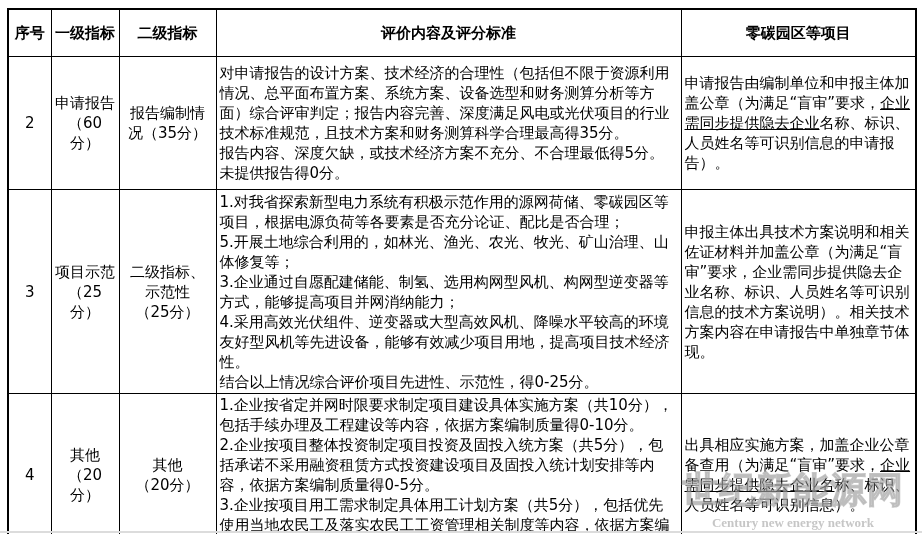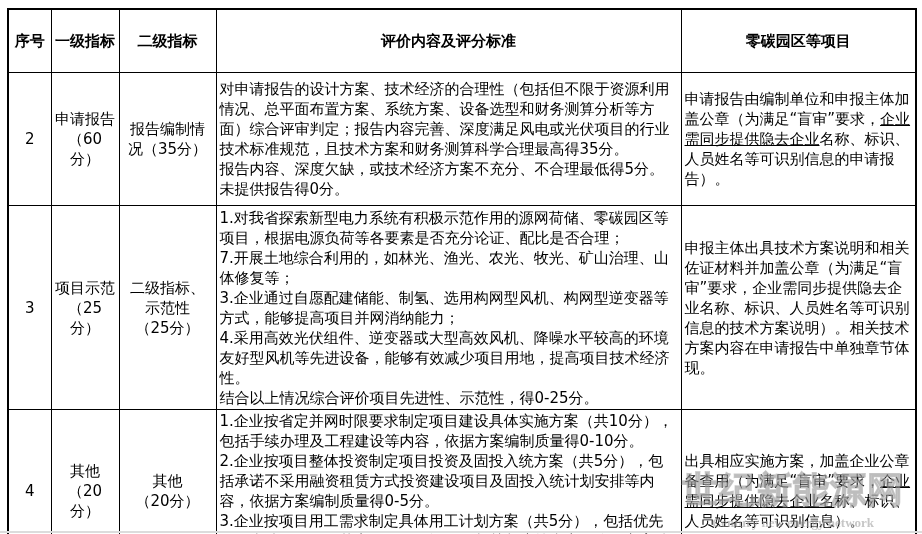--- a/index.html
+++ b/index.html
@@ -11,21 +11,21 @@
   .sheet{position:absolute;left:7px;top:8px;}
   table{
     border-collapse:collapse;table-layout:fixed;width:908px;
     border:2px solid #000000;
   }
   th,td{
     border:1px solid #000000;vertical-align:middle;
     font-size:15px;line-height:20px;padding:1px 3px;overflow:hidden;
     word-break:break-all;
   }
-  th{font-weight:bold;text-align:center;height:26px;padding:18px 1px;}
+  th{font-weight:bold;text-align:center;height:26px;padding:10px 1px;}
   tbody tr:nth-child(1){height:133px;}
   tbody tr:nth-child(2){height:204px;}
   tbody tr:nth-child(3){height:150px;}
   .c-center{text-align:center;}
   .pre{white-space:pre-line;}
   .u{text-decoration:underline;}
   .para{margin:0;}
   .watermark{
     position:absolute;left:668px;top:468px;width:250px;text-align:center;
     pointer-events:none;z-index:5;
@@ -85,21 +85,21 @@
         <tr>
           <td class="c-center">3</td>
           <td class="c-center pre">项目示范
 （25
 分）</td>
           <td class="c-center pre">二级指标、
 示范性
 （25分）</td>
           <td>
             <div class="para">1.对我省探索新型电力系统有积极示范作用的源网荷储、零碳园区等项目，根据电源负荷等各要素是否充分论证、配比是否合理；</div>
-            <div class="para">7.开展土地综合利用的，如林光、渔光、农光、牧光、矿山治理、山体修复等；</div>
+            <div class="para">5.开展土地综合利用的，如林光、渔光、农光、牧光、矿山治理、山体修复等；</div>
             <div class="para">3.企业通过自愿配建储能、制氢、选用构网型风机、构网型逆变器等方式，能够提高项目并网消纳能力；</div>
             <div class="para">4.采用高效光伏组件、逆变器或大型高效风机、降噪水平较高的环境友好型风机等先进设备，能够有效减少项目用地，提高项目技术经济性。</div>
             <div class="para">结合以上情况综合评价项目先进性、示范性，得0-25分。</div>
           </td>
           <td>
             <div class="para"><span>申报主体出具技术方案说明和相关佐证材料并加盖公章（为满足“盲审”要求，企业需同步提供隐去企业名称、标识、人员姓名等可识别信息的技术方案说明）。相关技术方案内容在申请报告中单独章节体现。</span></div>
           </td>
         </tr>
         <tr>
           <td class="c-center">4</td>

